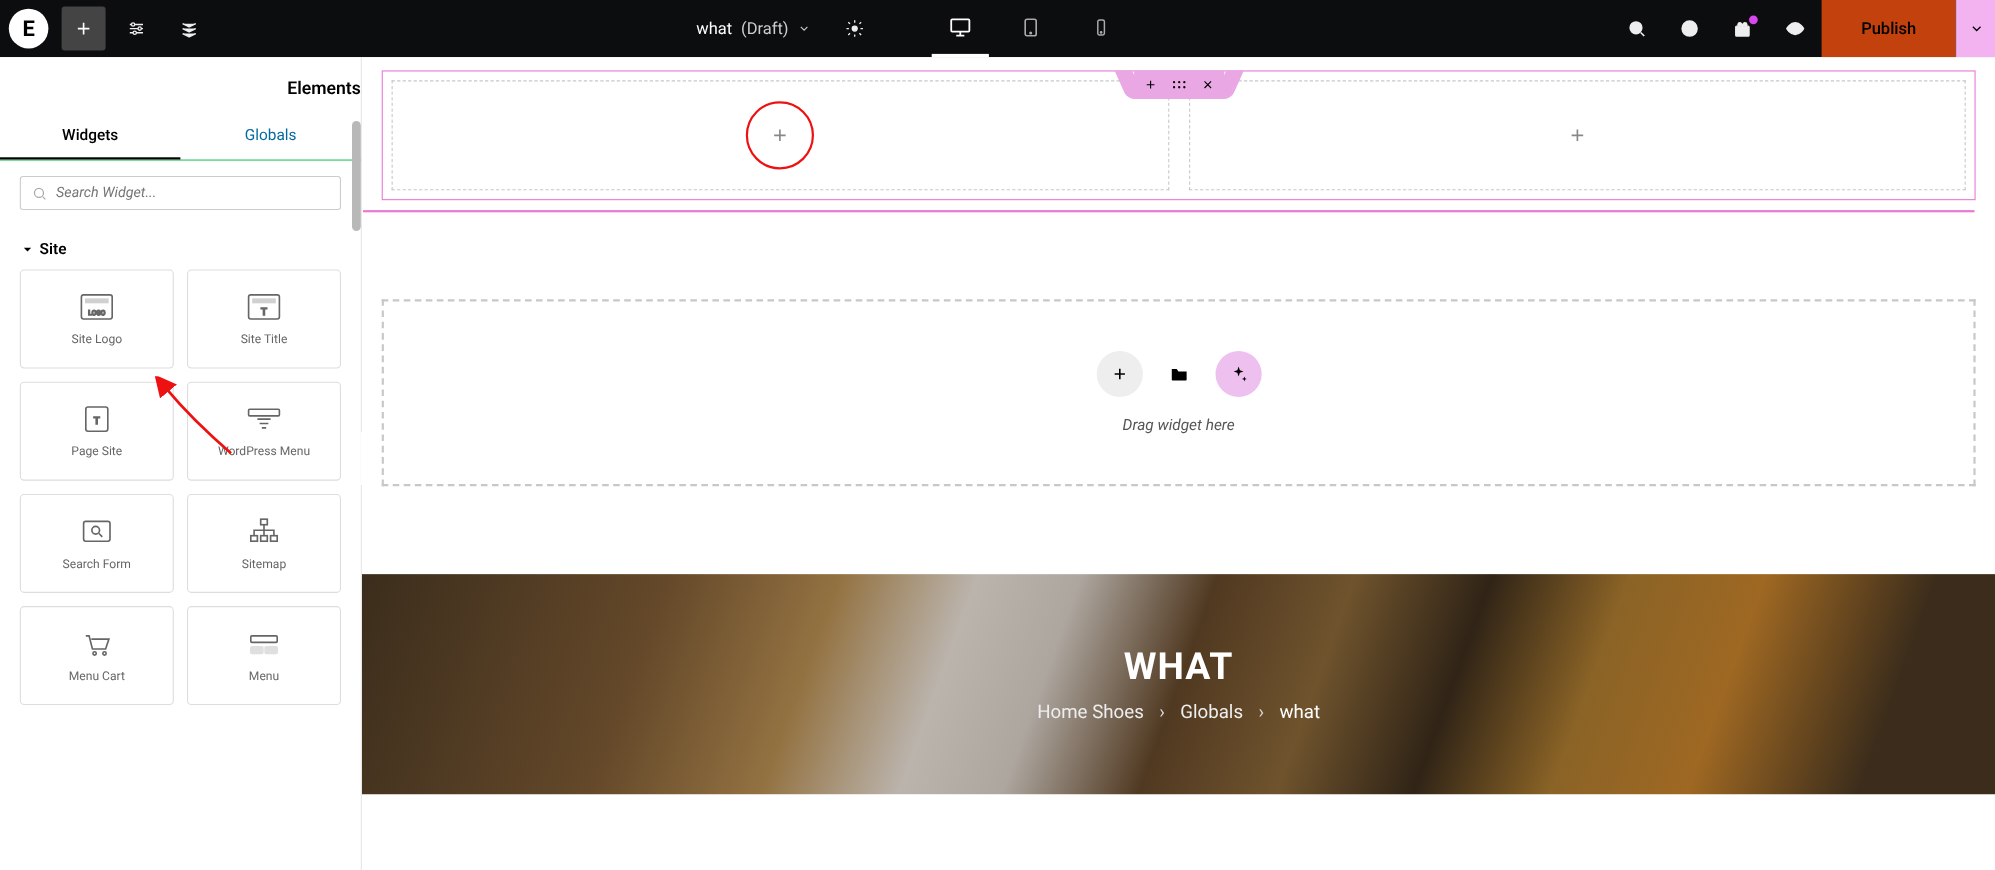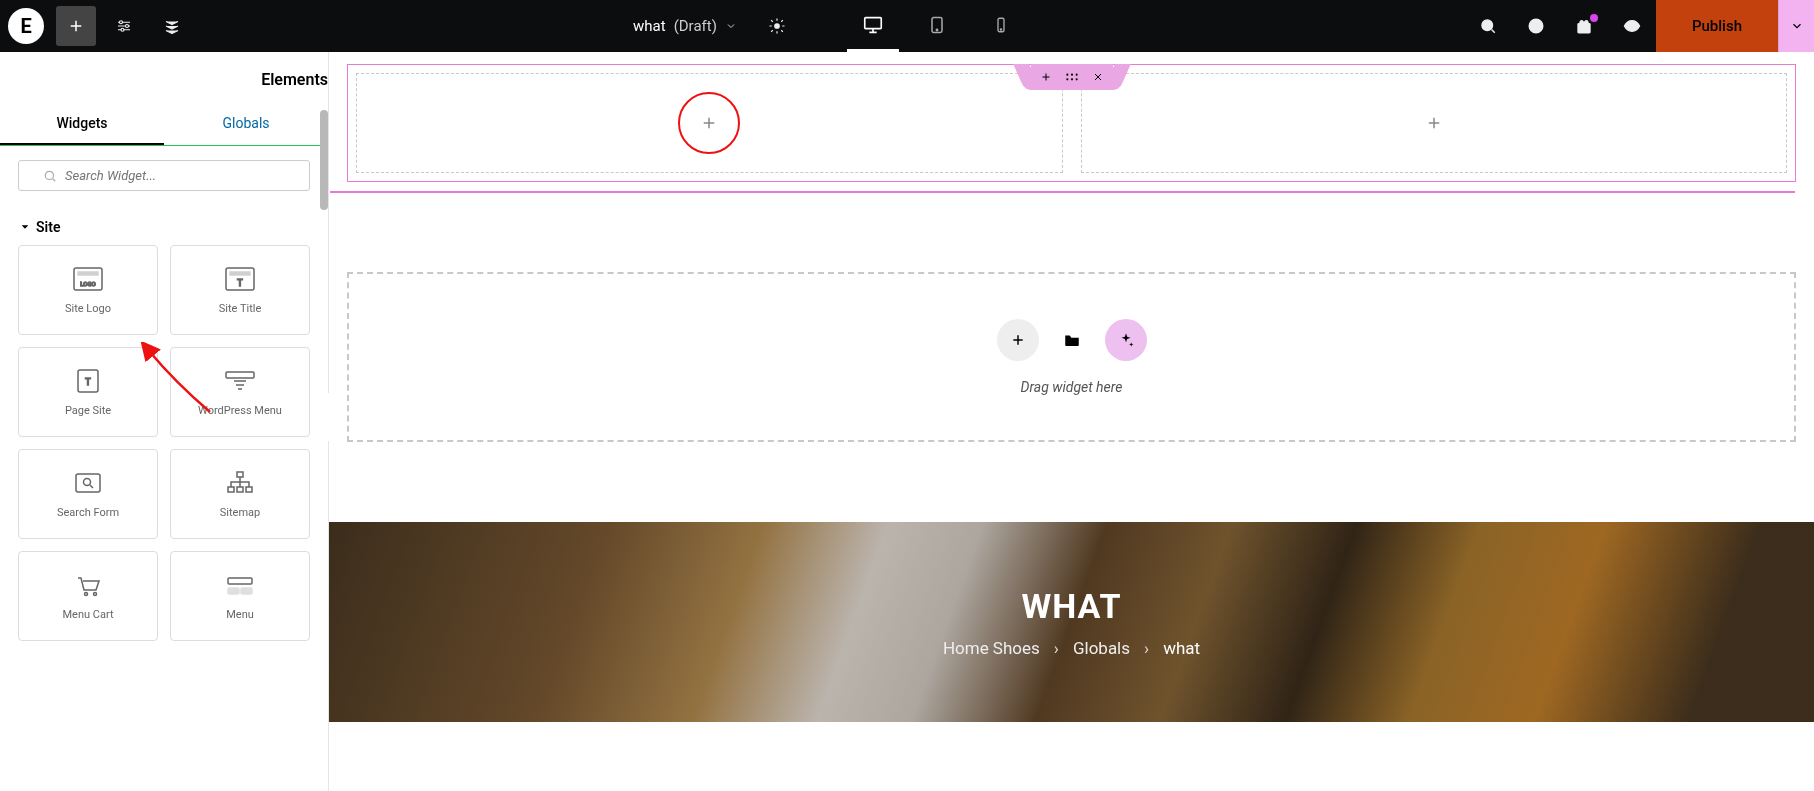--- a/index.html
+++ b/index.html
@@ -33,21 +33,21 @@
     
     .sidebar { width: 329px; border-right: 1px solid #e5e5e5; display: flex; flex-direction: column; position: relative; background: #fff; }
     .sidebar-title { text-align: right; font-size: 16px; font-weight: 600; padding: 18px 0 14px; }
     .sidebar-tabs { display: flex; border-bottom: 1px solid #22c55e; }
     .sidebar-tab { flex: 1; text-align: center; padding: 12px 0; font-size: 14px; color: #0369a1; cursor: pointer; border-bottom: 2px solid transparent; }
     .sidebar-tab.active { color: #000; border-bottom-color: #000; font-weight: 500; }
     
     .sb-scroll { position: absolute; right: 0; top: 58px; width: 8px; height: 100px; background: #b8b8b8; border-radius: 4px; }
     
     .search-wrap { padding: 14px 18px; }
-    .search-box { display: flex; align-items: center; border: 1px solid #ccc; border-radius: 3px; padding: 7px 24px; gap: 8px; }
+    .search-box { display: flex; align-items: center; border: 1px solid #ccc; border-radius: 3px; padding: 7px 10px; gap: 8px; }
     .search-box input { border: none; outline: none; flex: 1; font-size: 13px; font-style: italic; color: #888; }
     
     .cat-header { display: flex; align-items: center; gap: 6px; padding: 14px 20px 10px; font-size: 14px; font-weight: 600; cursor: pointer; text-align: right; }
     
     .widget-grid { display: grid; grid-template-columns: 1fr 1fr; gap: 12px; padding: 0 18px 18px; }
     .widget-card { border: 1px solid #ddd; border-radius: 4px; height: 90px; display: flex; flex-direction: column; align-items: center; justify-content: center; gap: 10px; cursor: grab; }
     .widget-card .wicon { width: 32px; height: 26px; display: flex; align-items: center; justify-content: center; }
     .widget-card .wlabel { font-size: 11px; color: #666; }
     
     .collapse-handle { position: absolute; right: -12px; top: 340px; width: 12px; height: 50px; background: #fff; border: 1px solid #e5e5e5; border-left: none; border-radius: 0 4px 4px 0; display: flex; align-items: center; justify-content: center; cursor: pointer; }

